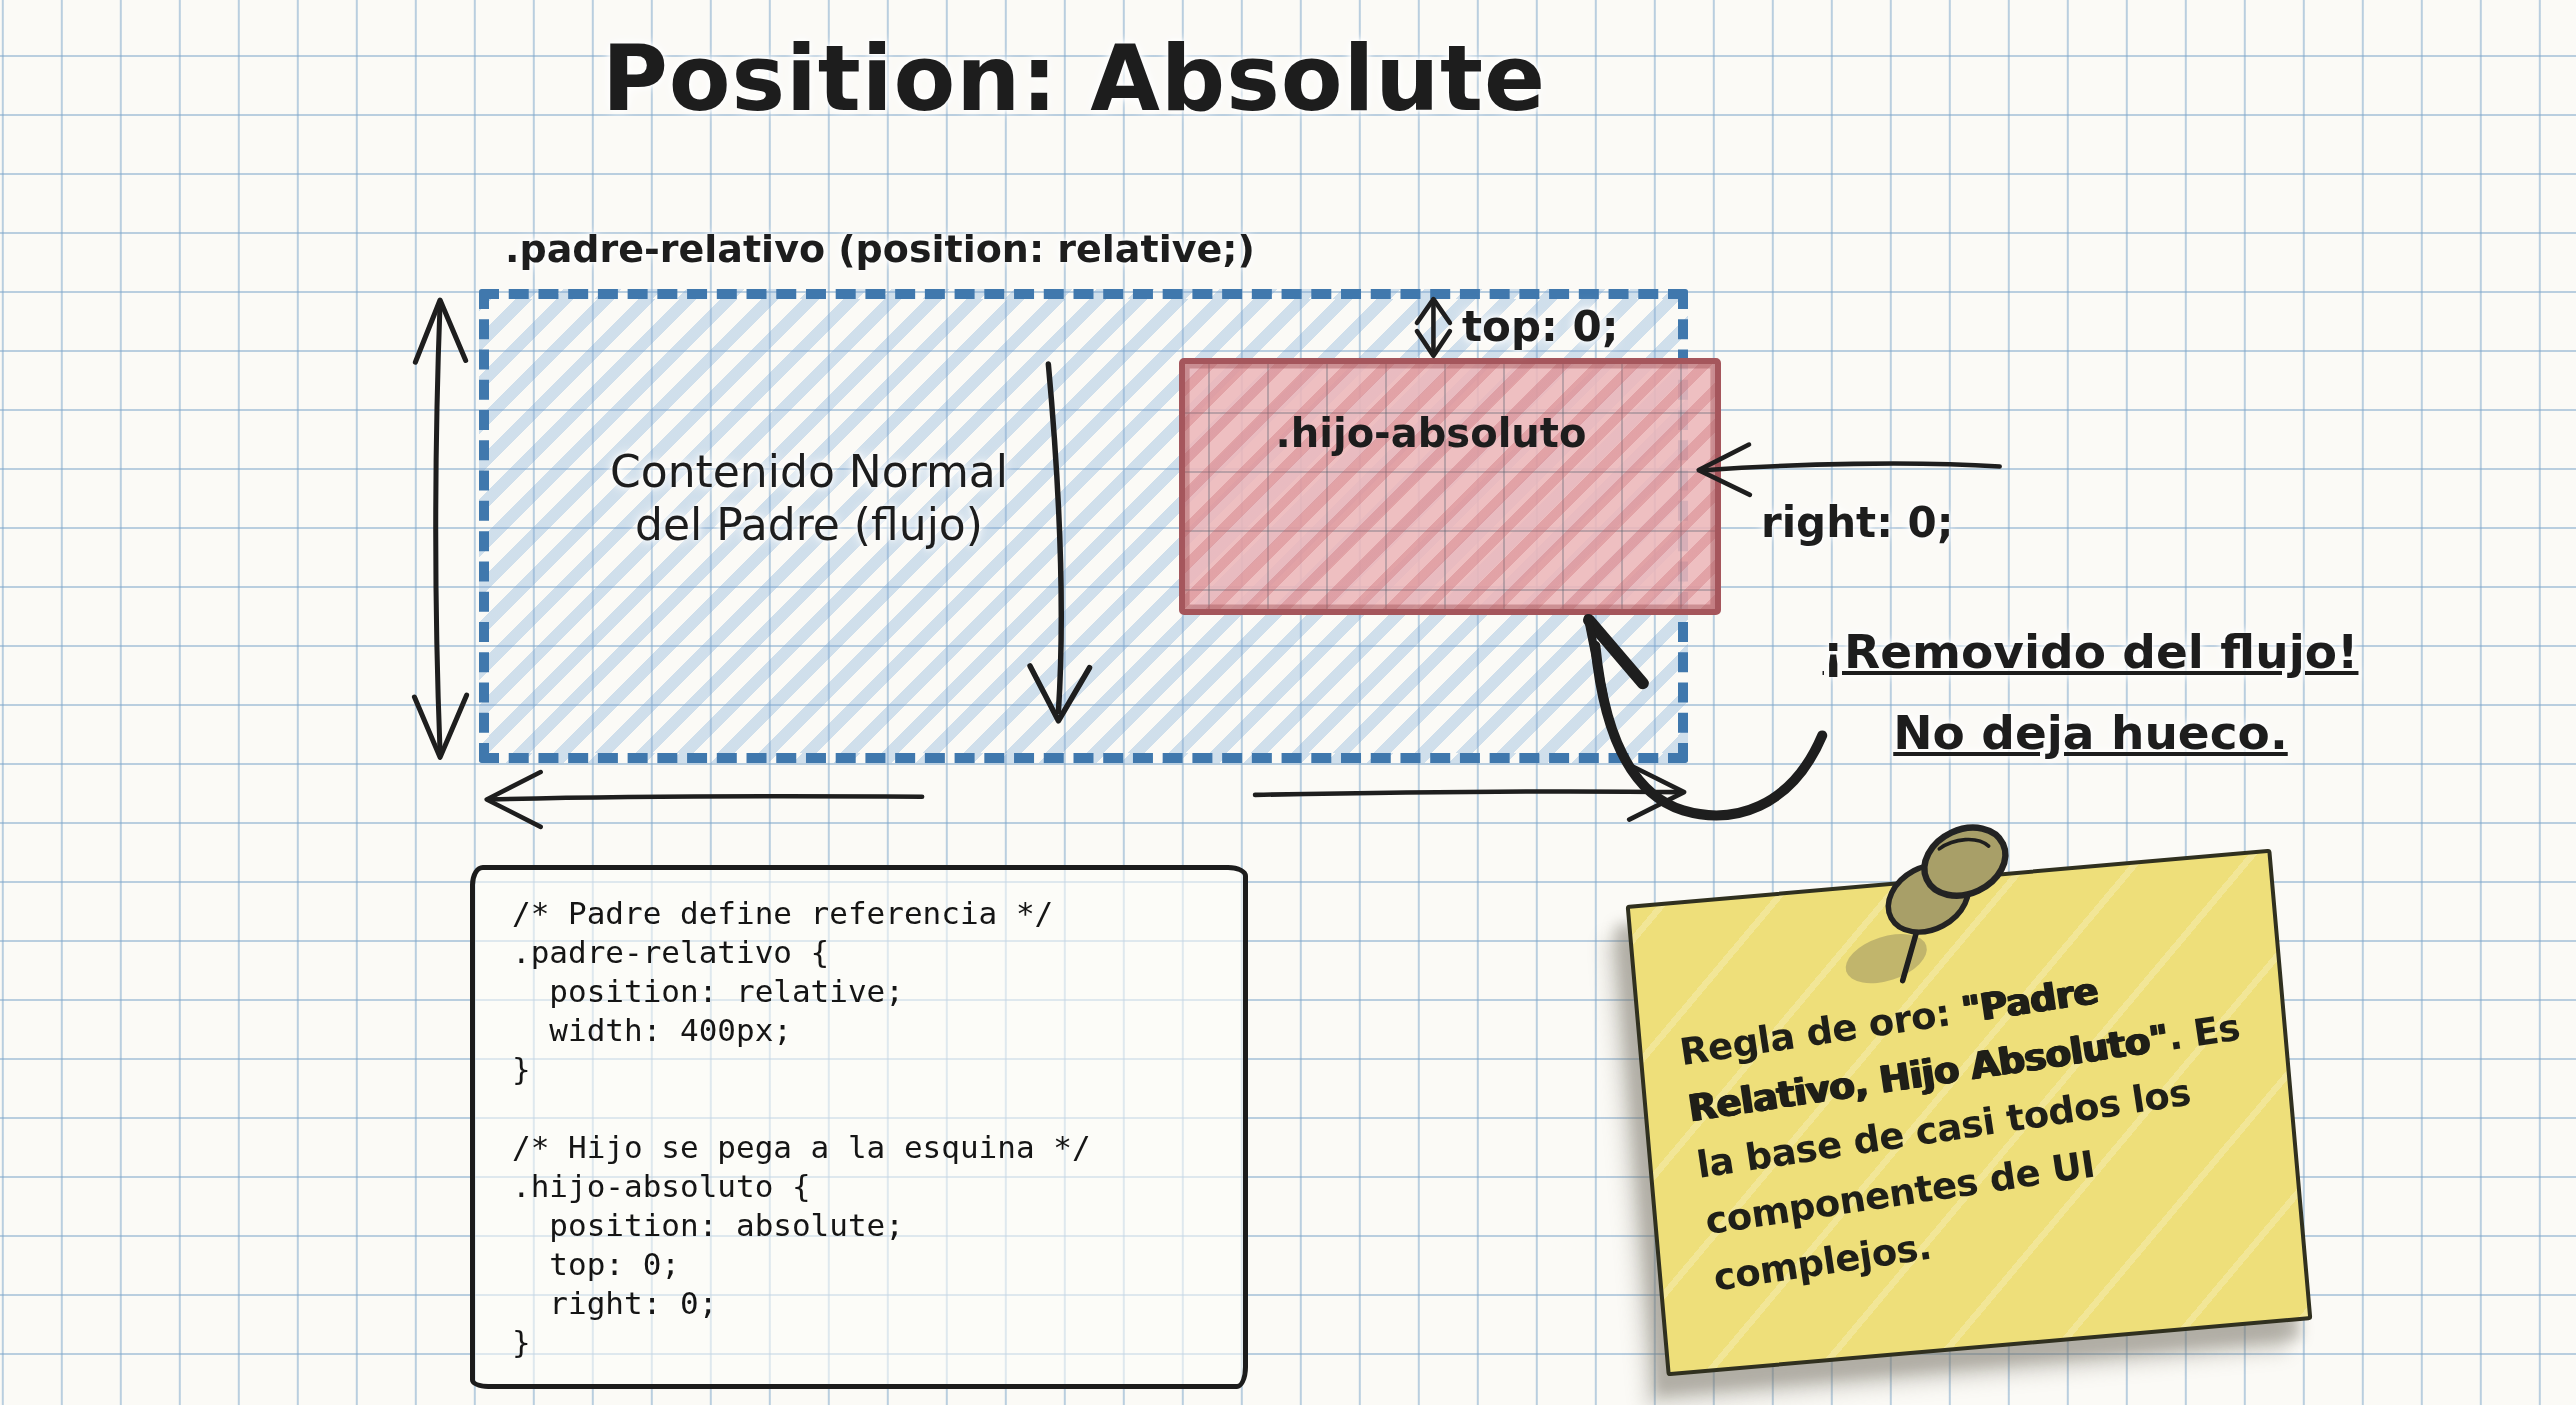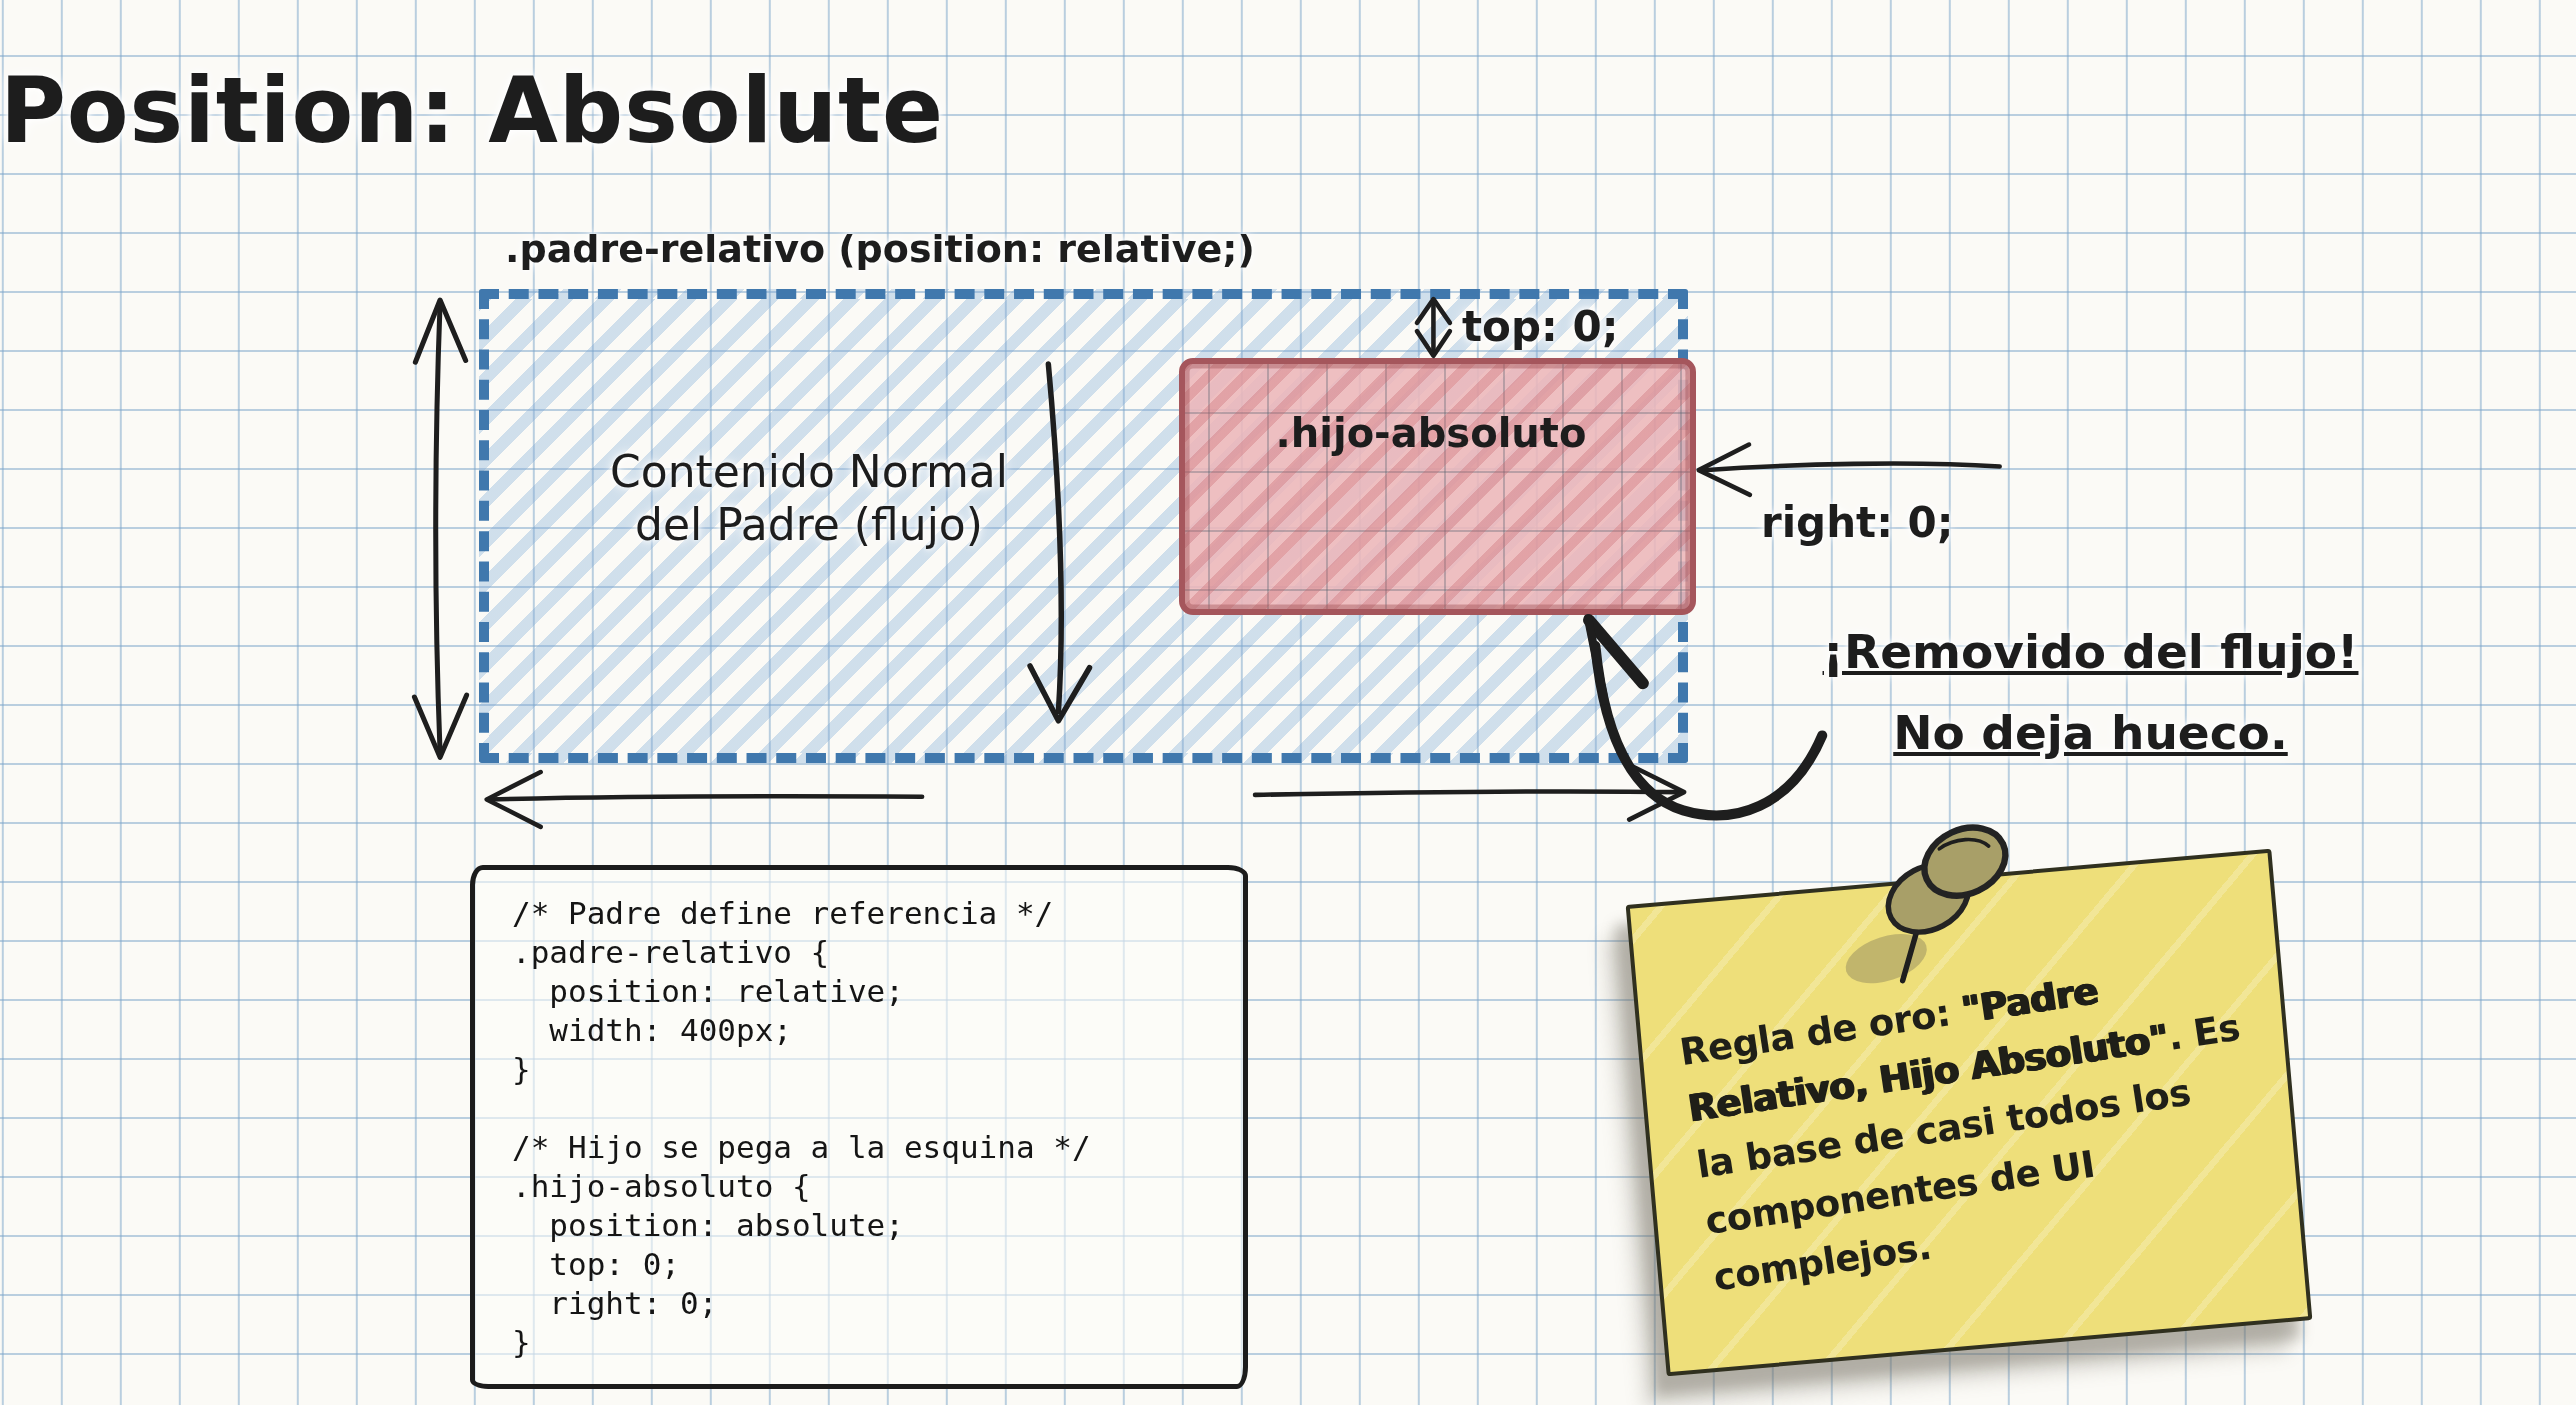--- a/index.html
+++ b/index.html
@@ -13,51 +13,52 @@
     background-color:#fbfaf6;
     background-image:
       linear-gradient(to right, rgba(125,165,202,.52) 1.8px, transparent 1.8px),
       linear-gradient(to bottom, rgba(125,165,202,.52) 1.8px, transparent 1.8px);
     background-size:59px 59px;
     background-position:1.8px 55px;
   }
   .halo{ text-shadow:0 0 5.5px rgba(255,255,255,.95),0 0 9.1px rgba(255,255,255,.9),0 0 14.6px rgba(255,255,255,.8); }
 
   .title{
-    position:absolute;left:0;top:25.6px;width:2148px;
-    font-size:90px;font-weight:bold;letter-spacing:0.9px;margin-top:32px;
+    position:absolute;left:0;top:25.6px;width:2148px;text-align:center;
+    font-size:90px;font-weight:bold;letter-spacing:0.9px;
   }
 
   .parent-label{
     position:absolute;left:505px;top:227px;
     font-size:38px;font-weight:bold;
   }
 
   .parent-box{
     position:absolute;left:479px;top:289px;width:1189px;height:454px;
     border:10px dashed #4078ad;border-radius:2.7px;
     background-image:repeating-linear-gradient(-45deg,
       rgba(125,170,215,.34) 0 12px, rgba(255,255,255,0) 12px 29px);
   }
   .parent-content{
     position:absolute;left:64px;top:146px;width:512px;text-align:center;
     font-size:44px;font-weight:normal;line-height:53px;
   }
 
   .child-box{
     position:absolute;left:1179px;top:358px;width:505px;height:245px;
-    border:6.4px solid #a5565c;border-radius:14px;
+    border:6.4px solid #a5565c;border-radius:5px;
     box-shadow:inset 0 0 0 4.6px rgba(165,86,92,.45);
     background-color:rgba(236,182,186,.88);
     background-image:repeating-linear-gradient(-45deg,
       rgba(198,96,104,.30) 0 10px, rgba(255,255,255,0) 10px 25px),
       linear-gradient(to right, rgba(90,100,112,.35) 1.8px, transparent 1.8px),
       linear-gradient(to bottom, rgba(90,100,112,.35) 1.8px, transparent 1.8px);
     background-size:auto,59px 59px,59px 59px;
     background-position:0 0,-36px -11px,-36px -11px;
+    padding-left:25px;
   }
   .child-content{
     position:absolute;left:0;top:44px;width:492px;text-align:center;
     font-size:40px;font-weight:bold;line-height:51px;
   }
 
   .lbl{position:absolute;font-size:42px;font-weight:bold;white-space:nowrap;}
   .lbl-top{left:1462px;top:302px;}
   .lbl-right{left:1761px;top:498px;}
   .lbl-width{left:933px;top:770px;width:317px;text-align:center;}

